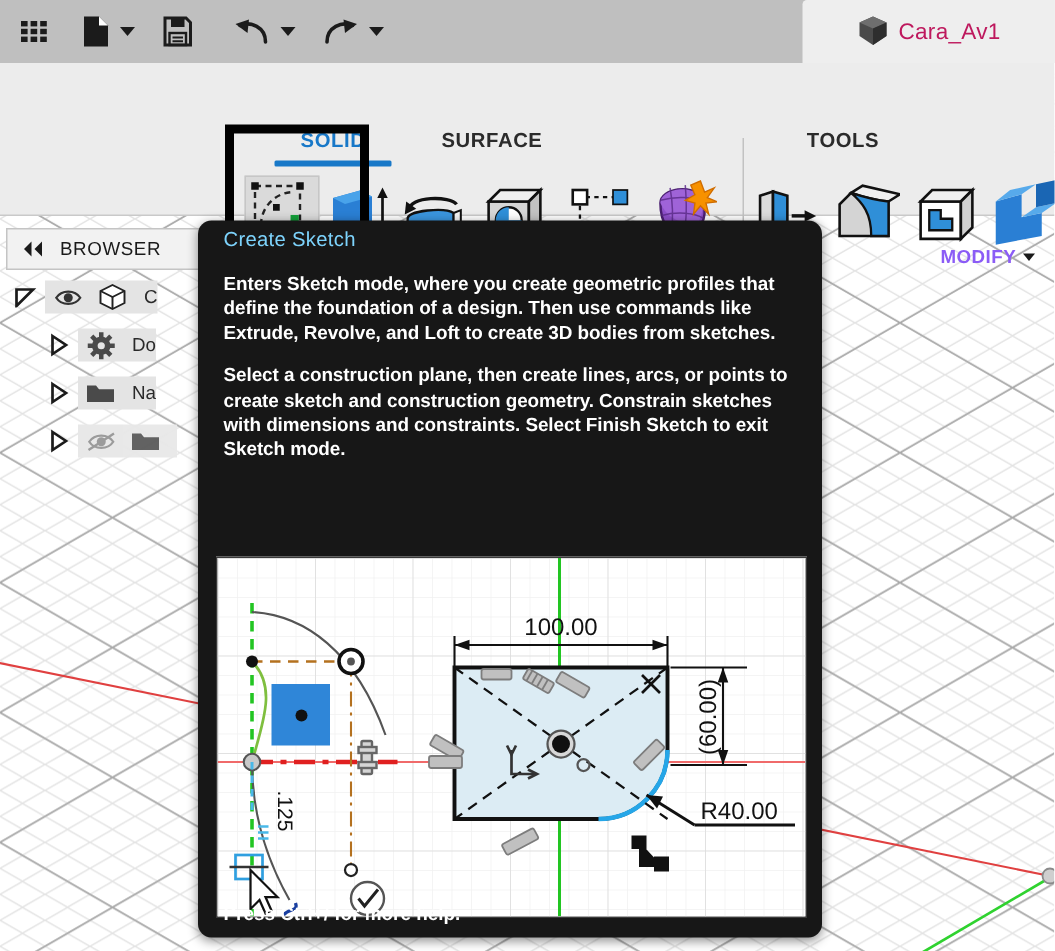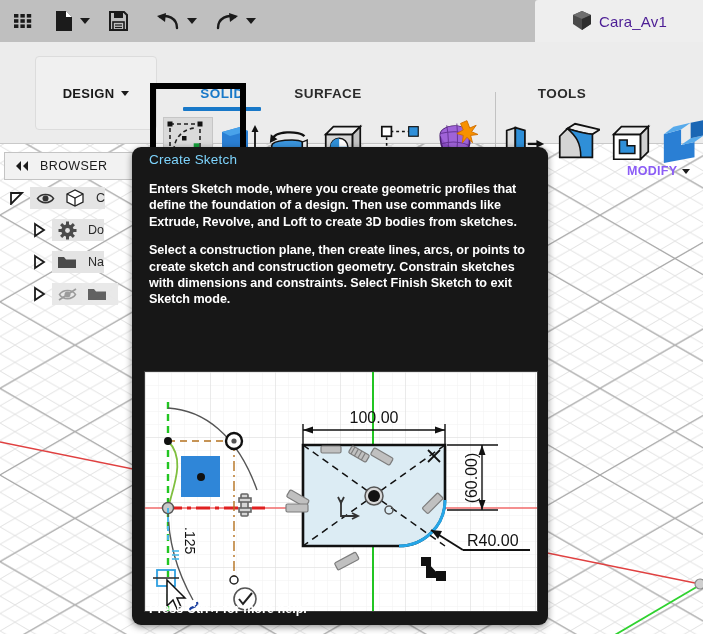--- a/index.html
+++ b/index.html
@@ -19,21 +19,21 @@
   .qat{position:absolute;left:0;top:0;width:703px;height:42px;background:#bfbfbf;}
   .qat-inner{position:absolute;left:0;top:0;height:42px;display:flex;align-items:center;padding-left:8px;gap:2px;}
   .qbtn{width:30px;height:32px;display:flex;align-items:center;justify-content:center;cursor:default;}
   .qcaret{width:13px;height:32px;display:flex;align-items:center;justify-content:center;}
   .caret{width:0;height:0;border-left:5px solid transparent;border-right:5px solid transparent;border-top:6px solid #1b1b1b;}
   .caret.sm{border-left-width:4px;border-right-width:4px;border-top-width:5px;}
 
   
   .doctab{position:absolute;left:535px;top:0;width:168px;height:42px;background:#eeeeee;
           border-top-left-radius:3px;display:flex;align-items:center;justify-content:center;gap:6px;}
-  .doctab-label{font-size:15px;color:#4c1d95;font-family:"Liberation Sans",sans-serif;letter-spacing:.2px;}
+  .doctab-label{font-size:15px;color:#be185d;font-family:"Liberation Sans",sans-serif;letter-spacing:.2px;}
 
   
   .ribbon{position:absolute;left:0;top:42px;width:703px;height:101px;background:#ececec;border-bottom:1px solid #c9c9c9;}
   .ribbon-left{position:absolute;left:35px;top:14px;width:120px;height:72px;background:#f0f0f0;border:1px solid #dcdcdc;border-radius:4px;
                display:flex;align-items:center;justify-content:center;}
   .design-label{font-size:13px;font-weight:bold;color:#1a1a1a;letter-spacing:.3px;}
   .design-wrap{display:flex;align-items:center;gap:7px;}
 
   .tabs{position:absolute;left:160px;top:44px;width:543px;height:99px;}
   .tab{position:absolute;top:0;text-align:center;}
@@ -93,26 +93,20 @@
       <rect x="0" y="0" width="703" height="592" fill="url(#isoCoarse)"></rect>
 
       <line x1="-20" y1="396" x2="700" y2="542" stroke="#e04040" stroke-width="1.4"></line>
       <line x1="545" y1="634" x2="700" y2="543" stroke="#2fd22f" stroke-width="1.8"></line>
       <circle cx="700" cy="542" r="5" fill="#cfcfcf" stroke="#8a8a8a" stroke-width="1.2"></circle>
     </svg>
   </div>
 
   <div class="ribbon">
 
-    <div class="ribbon-left">
-      <span class="design-wrap">
-        <span class="design-label">DESIGN</span>
-        <span class="caret sm"></span>
-      </span>
-    </div>
 
     <div class="tabs">
       <div class="tab active" style="left:23px;width:78px;">
         <div class="tab-label">SOLID</div>
         <div class="tab-underline" style="width:78px;margin-top:6px;"></div>
       </div>
       <div class="tab" style="left:120px;width:96px;">
         <div class="tab-label">SURFACE</div>
       </div>
       <div class="tab" style="left:362px;width:80px;">

